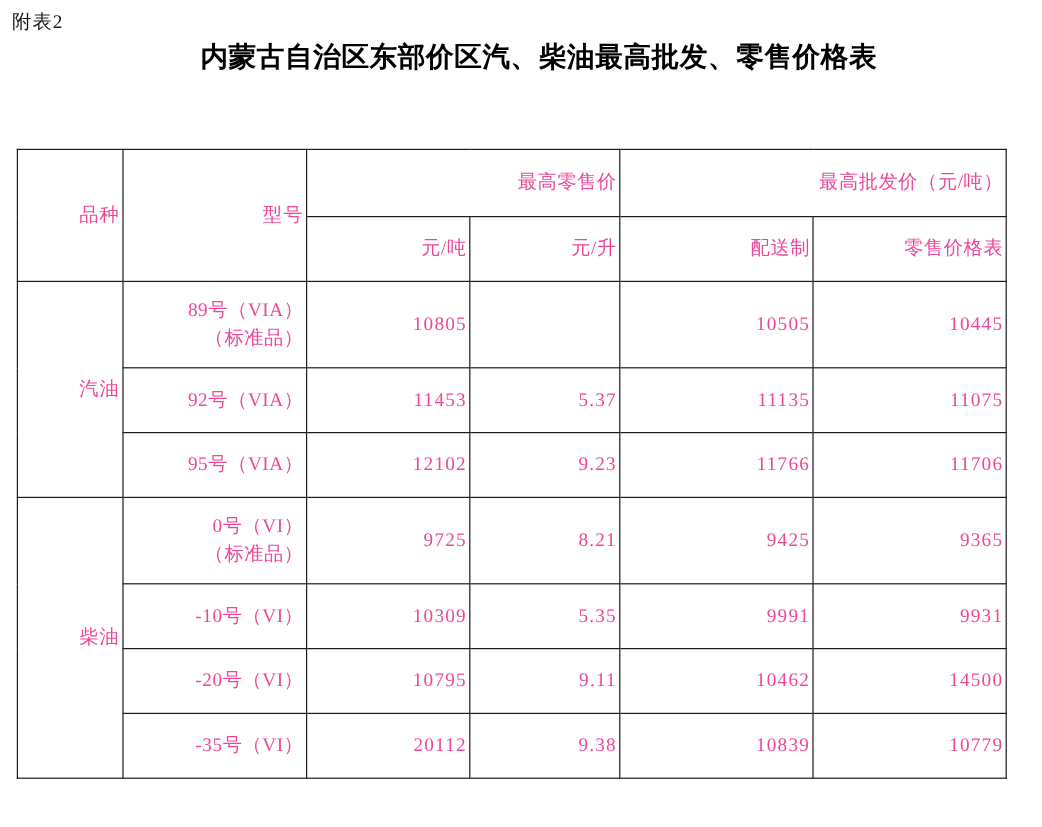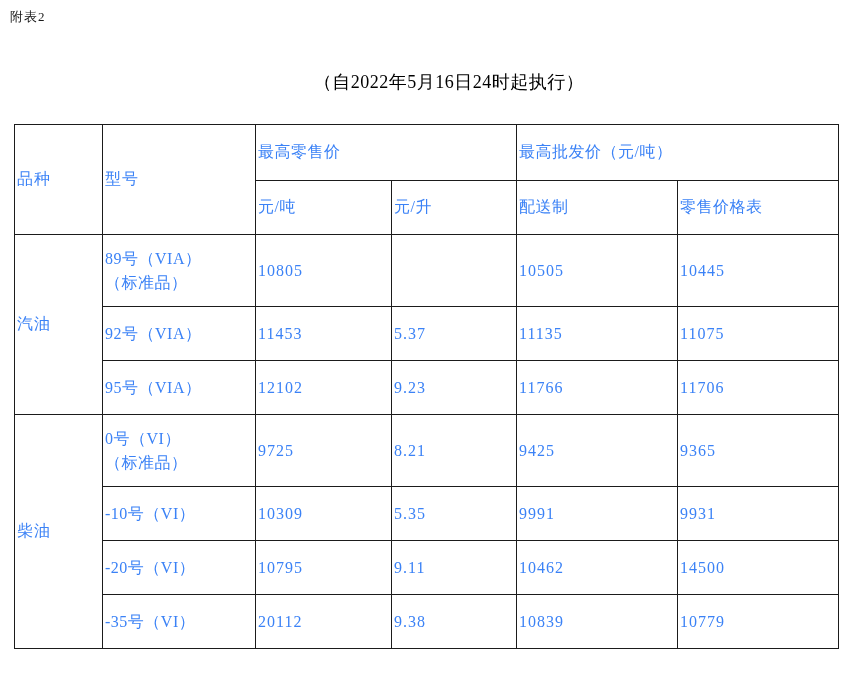--- a/index.html
+++ b/index.html
@@ -17,21 +17,21 @@
   .page {
     position: relative;
     width: 868px;
     height: 689px;
     box-sizing: border-box;
   }
   .attach-label {
     position: absolute;
     left: 10px;
     top: 8px;
-    font-size: 13px;
+    font-size: 16px;
     letter-spacing: 1px;
     font-family: "Liberation Serif", "DejaVu Serif", serif;
     color: #1a1a1a;
   }
   .doc-title {
     position: absolute;
     left: 0;
     right: 0;
     top: 32px;
     text-align: center;
@@ -65,26 +65,26 @@
     width: 824px;
   }
   table.price-table {
     border-collapse: collapse;
     width: 824px;
     table-layout: fixed;
   }
   table.price-table td,
   table.price-table th {
     border: 1px solid #1b1b1b;
-    text-align: left;
+    text-align: right;
     vertical-align: middle;
     font-weight: normal;
     font-size: 16px;
     font-family: "Liberation Serif", "DejaVu Serif", serif;
-    color: #3b82f6;
+    color: #ec4899;
     padding: 0 2px;
   }
   .hdr {
     font-weight: bold;
     font-size: 16.5px;
     letter-spacing: 0.5px;
   }
   .cat-cell {
     font-weight: bold;
     font-size: 16.5px;
@@ -110,22 +110,22 @@
   .row-tall { height: 72px; }
   .row-std { height: 54px; margin-left: 12px; }
 </style>
 </head>
 <body>
 
 <div class="page">
 
   <div class="attach-label">附表2</div>
 
-
-  <div class="doc-subtitle">（自2022年5月16日24时起执行）</div>
+  <div class="doc-title">内蒙古自治区东部价区汽、柴油最高批发、零售价格表</div>
+
 
   <div class="table-wrap">
     <table class="price-table">
       <colgroup>
         <col class="c-kind">
           <col class="c-model">
           <col class="c-ton">
           <col class="c-litre">
           <col class="c-dist">
           <col class="c-nodist">

